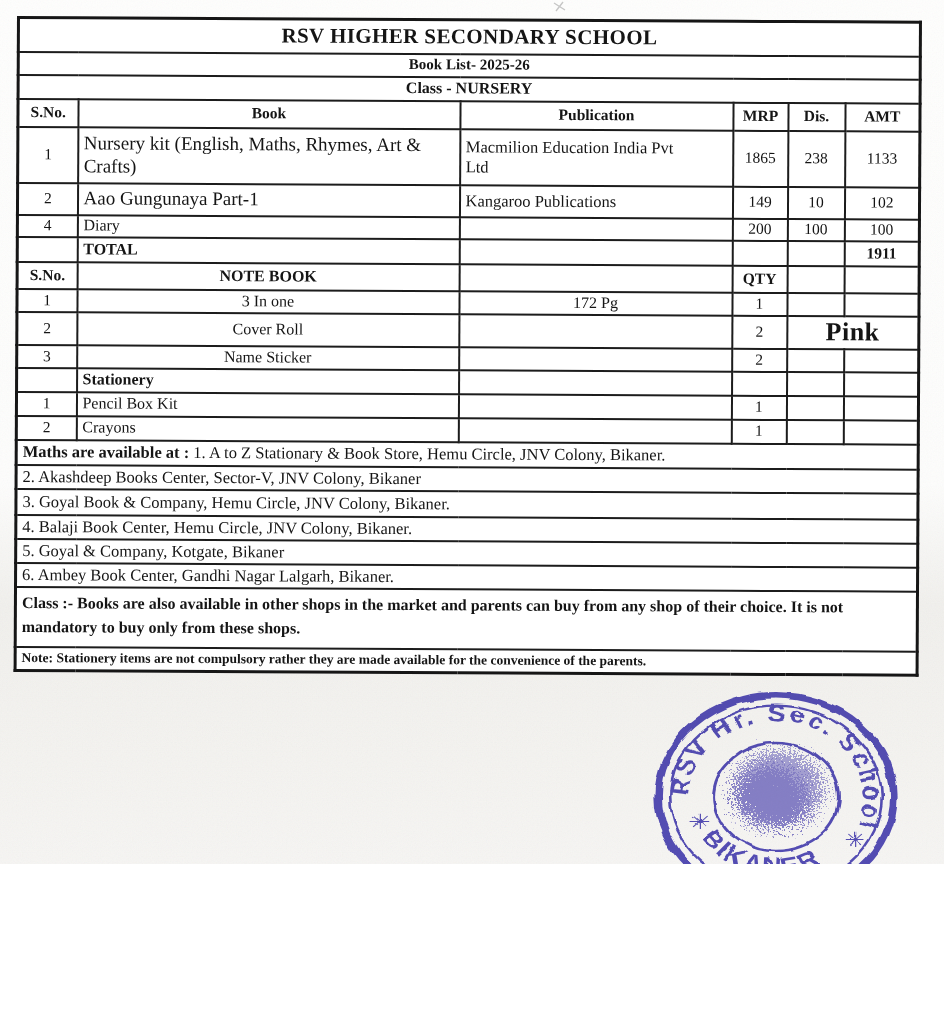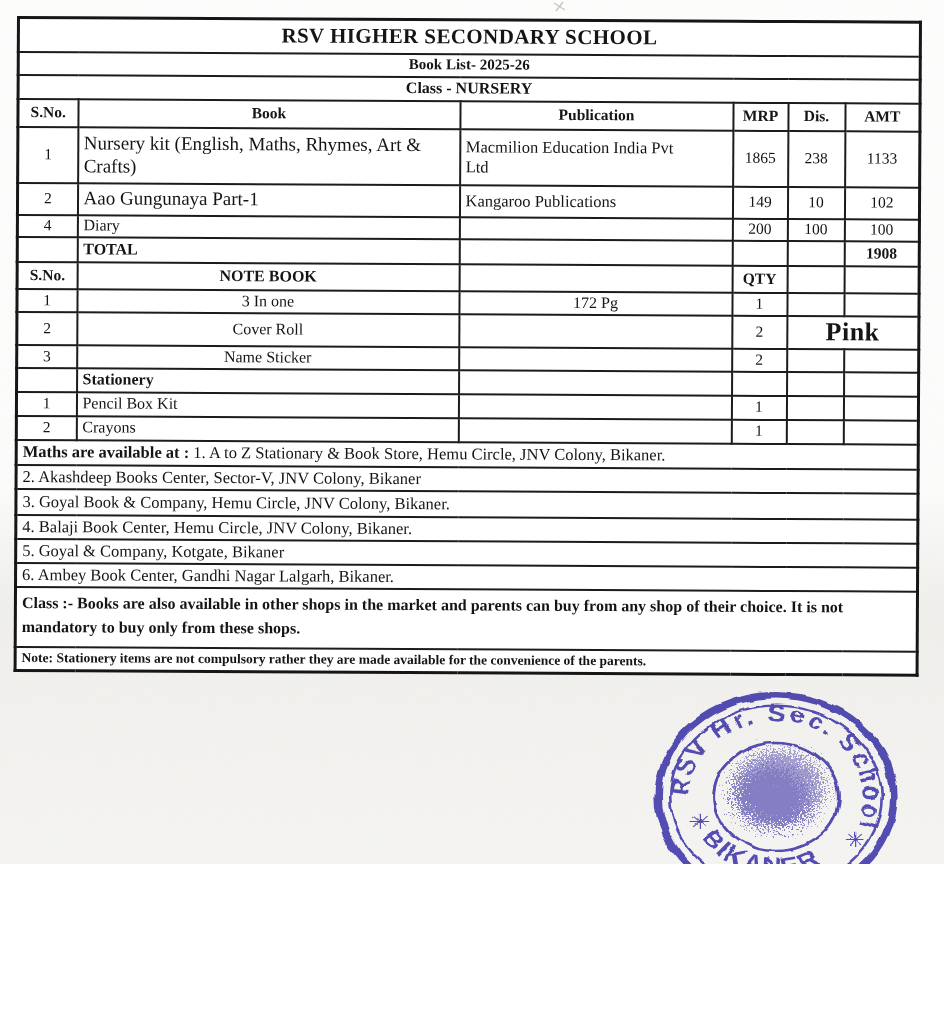--- a/index.html
+++ b/index.html
@@ -111,21 +111,21 @@
         <td class="c num">100</td>
         <td class="c num">100</td>
       </tr>
 
       <tr class="h25">
         <td></td>
         <td class="b item">TOTAL</td>
         <td></td>
         <td></td>
         <td></td>
-        <td class="c b num">1908</td>
+        <td class="c b num">1911</td>
       </tr>
 
       <tr class="h27">
         <td class="c b hd">S.No.</td>
         <td class="c b cls">NOTE BOOK</td>
         <td></td>
         <td class="c b hd">QTY</td>
         <td></td>
         <td></td>
       </tr>

